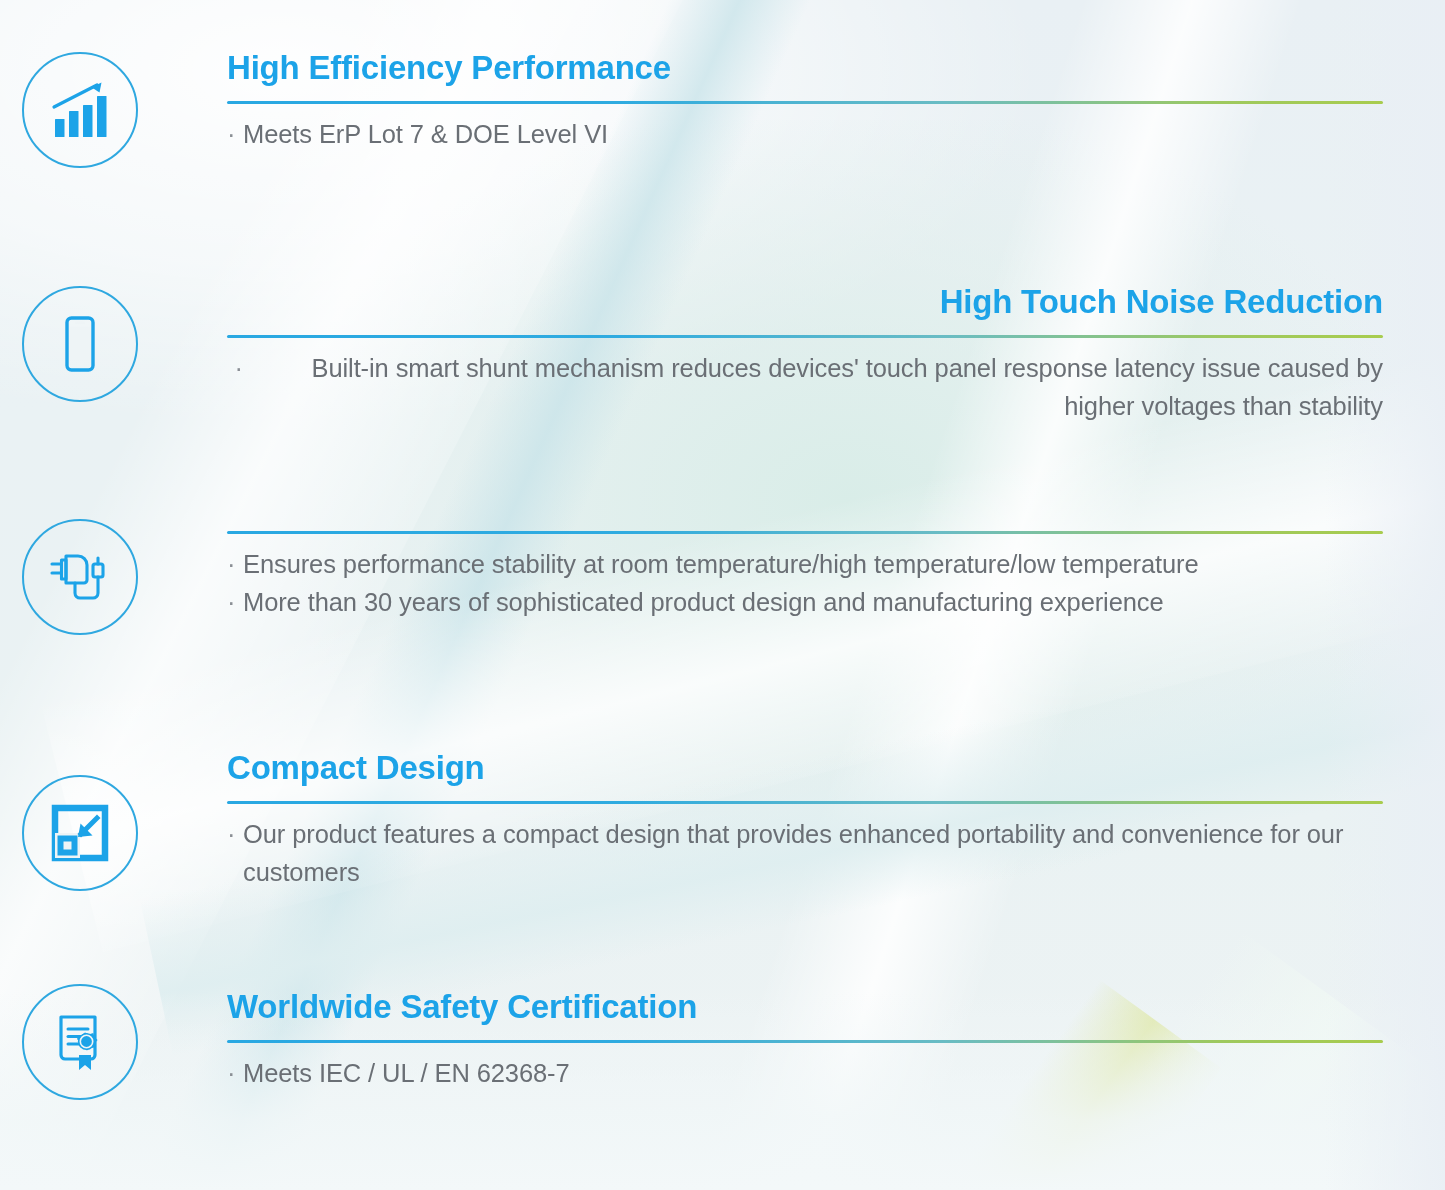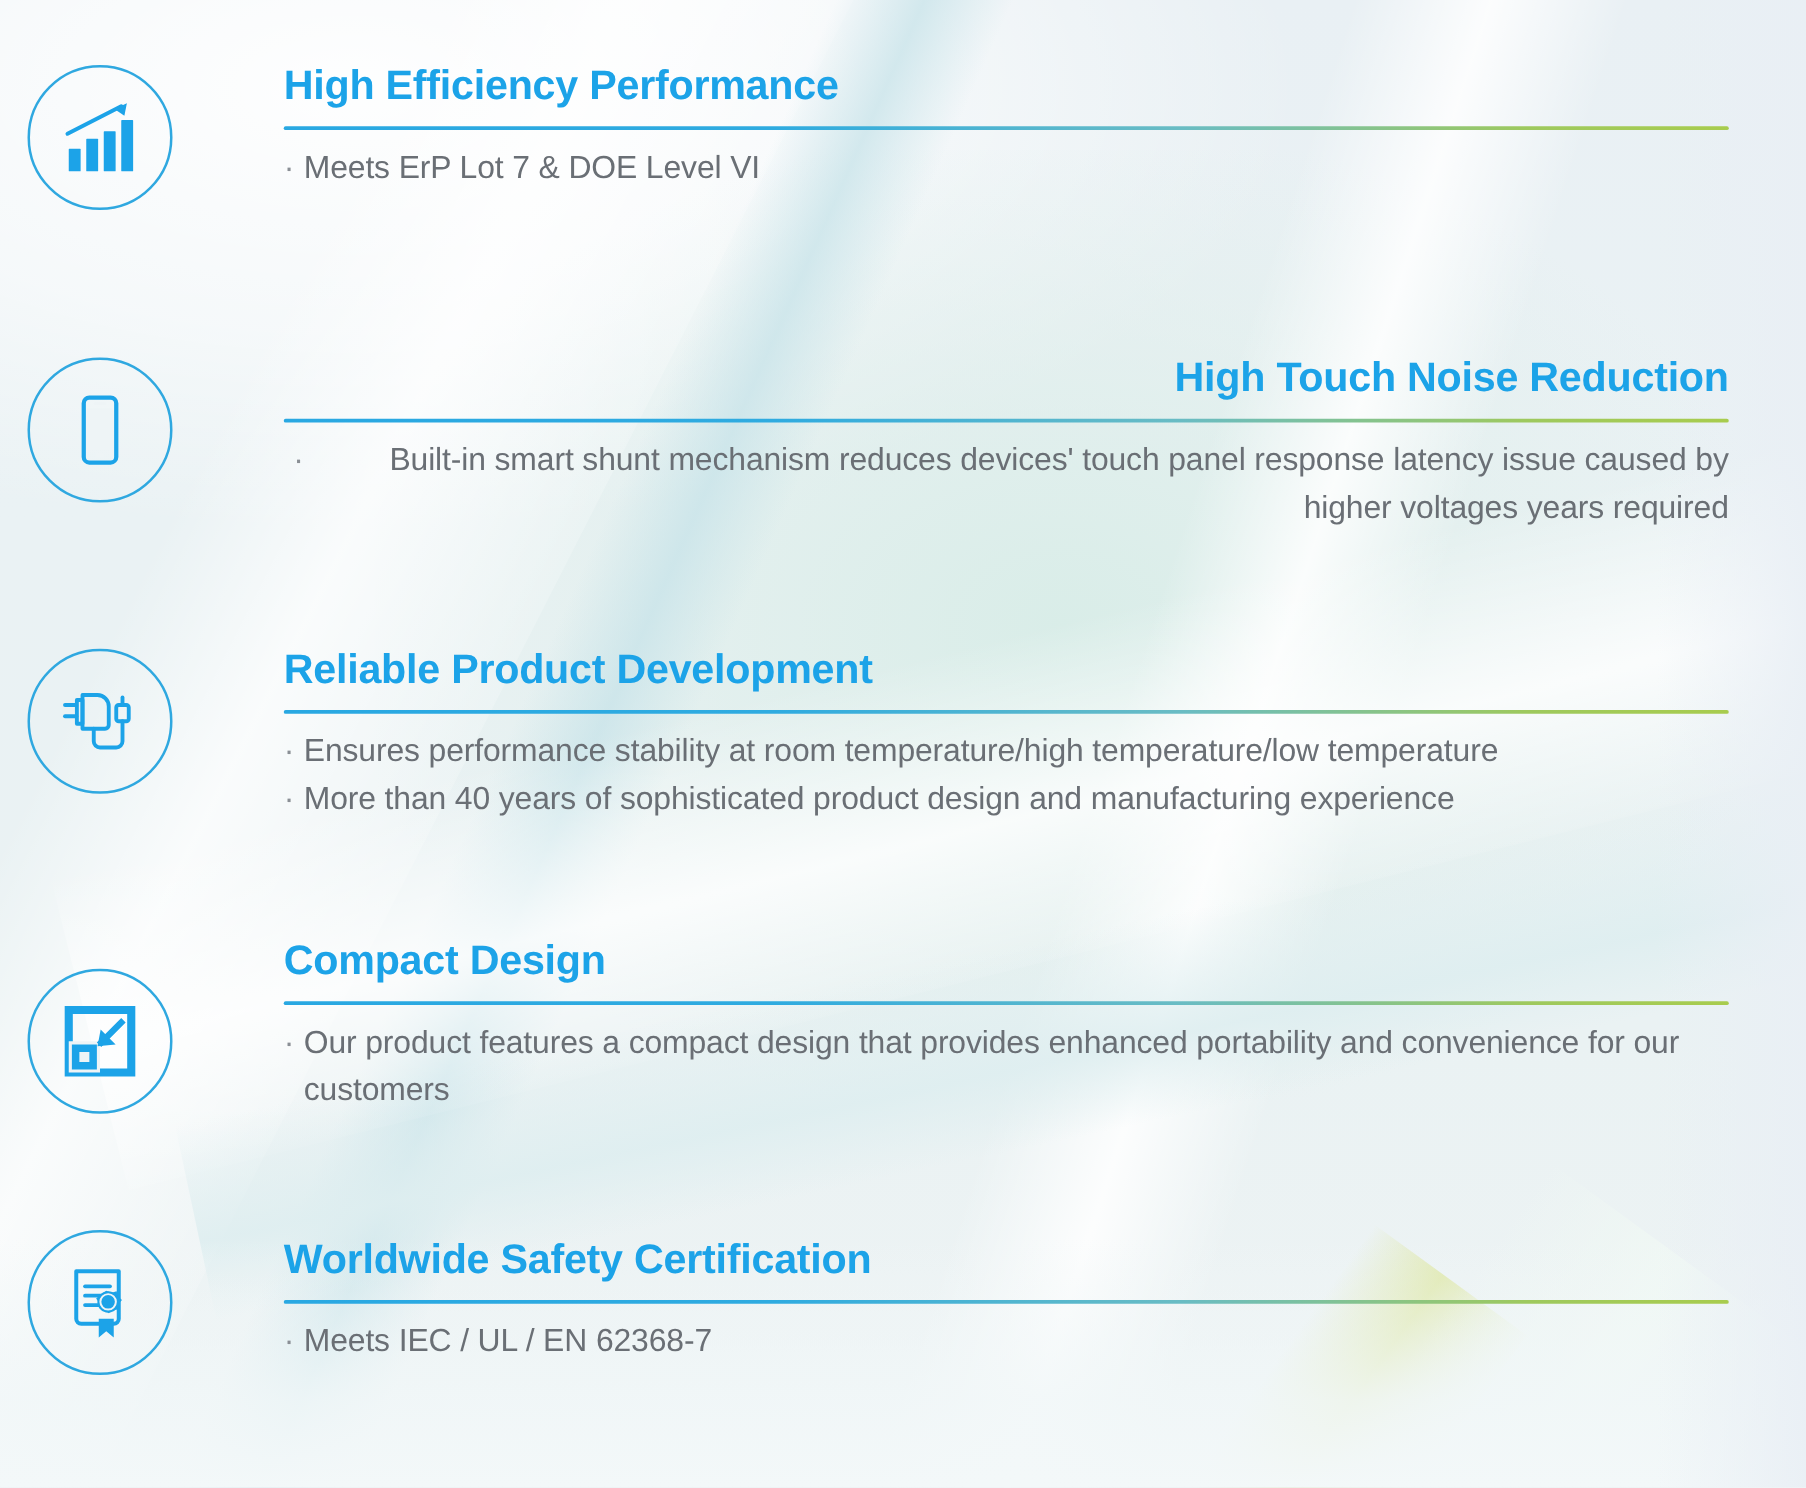--- a/index.html
+++ b/index.html
@@ -249,21 +249,21 @@
           <rect x="27.5" y="49.5" width="7" height="3" rx="1.5" fill="#eef4f6"></rect>
         </svg>
       </div>
     </div>
     <div class="feature-body">
       <div class="feature-title">High Touch Noise Reduction</div>
       <div class="feature-rule"></div>
       <ul class="bullet-list">
         <li class="bullet-item">
           <span class="bullet-dot">·</span>
-          <span class="bullet-text">Built-in smart shunt mechanism reduces devices' touch panel response latency issue caused by higher voltages years required</span>
+          <span class="bullet-text">Built-in smart shunt mechanism reduces devices' touch panel response latency issue caused by higher voltages than stability</span>
         </li>
       </ul>
     </div>
   </div>
 
   <div class="feature-row" id="row-2">
     <div class="icon-wrap">
       <div class="icon-circle">
         <svg width="66" height="62" viewBox="0 0 66 62" aria-hidden="true">
           <g fill="none" stroke="#1ca3e8" stroke-width="3.1" stroke-linecap="round" stroke-linejoin="round">
@@ -272,30 +272,29 @@
             <path d="M5 18 H14"></path>
             <path d="M5 27 H14"></path>
             <path d="M28 37 V47 a5 5 0 0 0 5 5 H46 a5 5 0 0 0 5 -5 V31"></path>
             <rect x="46" y="18" width="10" height="13" rx="2"></rect>
             <path d="M51 12 V18"></path>
           </g>
         </svg>
       </div>
     </div>
     <div class="feature-body">
-      <div class="feature-title">Reliable Product Development</div>
       <div class="feature-rule"></div>
       <ul class="bullet-list">
         <li class="bullet-item">
           <span class="bullet-dot">·</span>
           <span class="bullet-text">Ensures performance stability at room temperature/high temperature/low temperature</span>
         </li>
         <li class="bullet-item">
           <span class="bullet-dot">·</span>
-          <span class="bullet-text">More than 40 years of sophisticated product  design and manufacturing experience</span>
+          <span class="bullet-text">More than 30 years of sophisticated product  design and manufacturing experience</span>
         </li>
       </ul>
     </div>
   </div>
 
   <div class="feature-row" id="row-3">
     <div class="icon-wrap">
       <div class="icon-circle">
         <svg width="60" height="60" viewBox="0 0 60 60" aria-hidden="true">
           <path d="M5 5 H55 V55 H5 Z" fill="none" stroke="#1ca3e8" stroke-width="6.5"></path>

